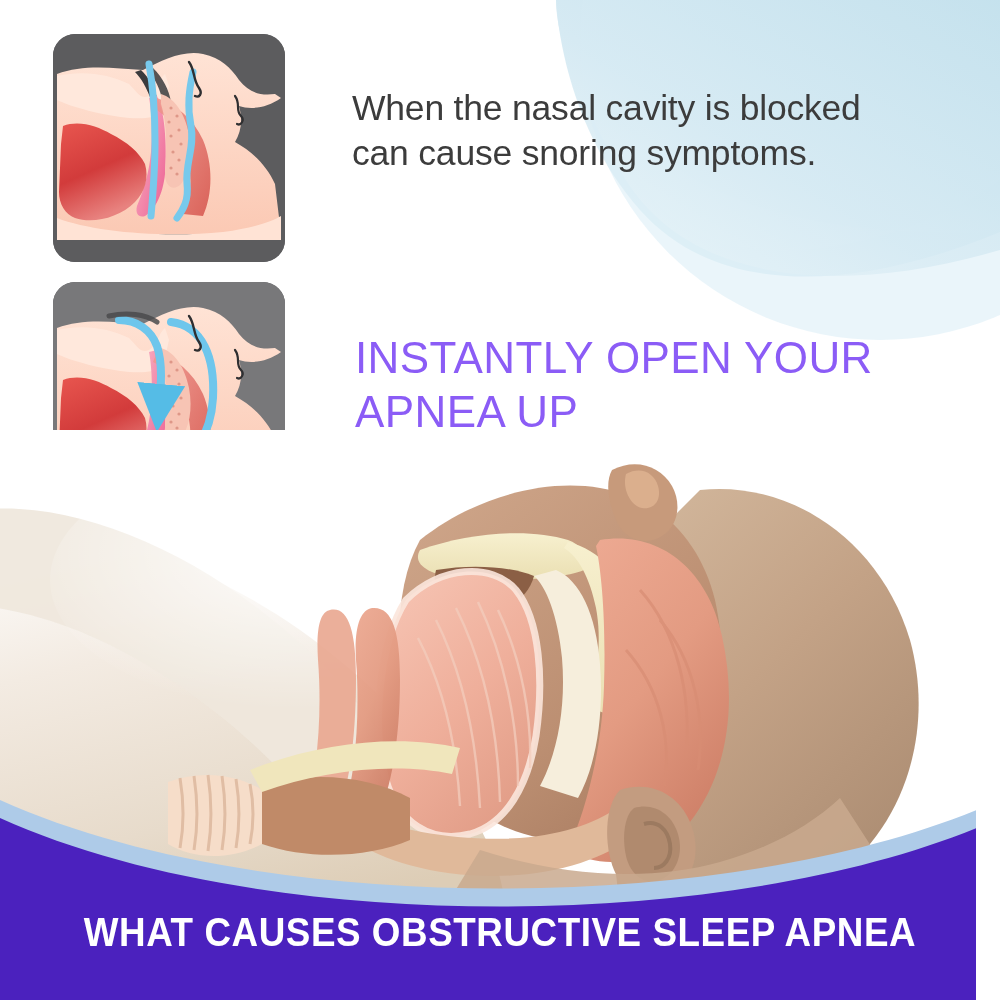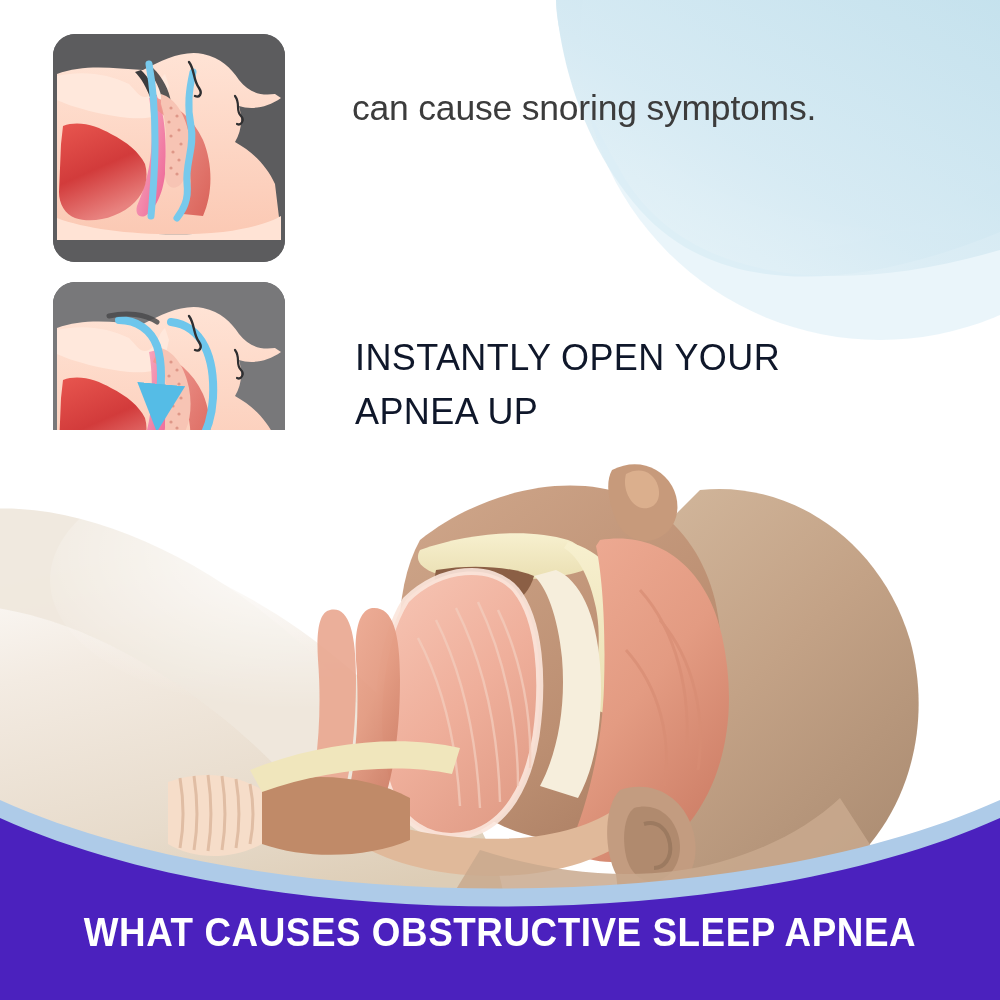--- a/index.html
+++ b/index.html
@@ -55,23 +55,23 @@
     white-space: nowrap;
   }
 
   .headline-block {
     position: absolute;
     left: 355px;
     top: 331px;
     width: 610px;
   }
   .headline-line {
-    font-size: 36px;
+    font-size: 44px;
     line-height: 54px;
-    color: #0f172a;
+    color: #8b5cf6;
     font-weight: 400;
     letter-spacing: 0.4px;
     white-space: nowrap;
   }
 
   
   .photo-layer {
     position: absolute;
     left: 0;
     top: 430px;
@@ -79,23 +79,24 @@
     height: 520px;
     overflow: hidden;
   }
   .photo-layer svg { display: block; width: 100%; height: 100%; }
 
   
   .banner {
     position: absolute;
     left: 0;
     bottom: 0;
-    width: 1000px;
+    width: 928px;
     height: 200px;
     overflow: hidden;
+    padding-left: 48px;
   }
   .banner svg {
     position: absolute;
     left: 0;
     top: 0;
     width: 1000px;
     height: 200px;
     display: block;
   }
   .banner-text {
@@ -282,20 +283,21 @@
                C 84 198 44 196 6 188" stroke="#6ec6ec" stroke-width="8" fill="none" stroke-linecap="round"></path>
       <path d="M 136 34 C 142 42 140 52 146 60 C 150 66 146 70 142 68" stroke="#2f2f31" stroke-width="2.4" fill="none" stroke-linecap="round"></path>
       <path d="M 182 68 C 188 76 182 82 188 88 C 192 92 188 98 184 96" stroke="#2f2f31" stroke-width="2.2" fill="none" stroke-linecap="round"></path>
       <path d="M 4 190 C 40 204 110 210 170 204 C 200 200 218 194 228 188
                L 228 212 L 4 212 Z" fill="#ffe3d5"></path>
       <path d="M 56 34 C 74 30 92 32 104 40" stroke="#4a4a4c" stroke-width="5" fill="none" stroke-linecap="round" opacity="0.85"></path>
     </svg>
   </div>
 
   <div class="para-block">
+    <div class="para-line">When the nasal cavity is blocked</div>
     <div class="para-line">can cause snoring symptoms.</div>
   </div>
 
   <div class="headline-block">
     <div class="headline-line">INSTANTLY OPEN YOUR</div>
     <div class="headline-line">APNEA UP</div>
   </div>
 
   <div class="photo-layer">
     <svg viewBox="0 0 1000 520" preserveAspectRatio="none">

